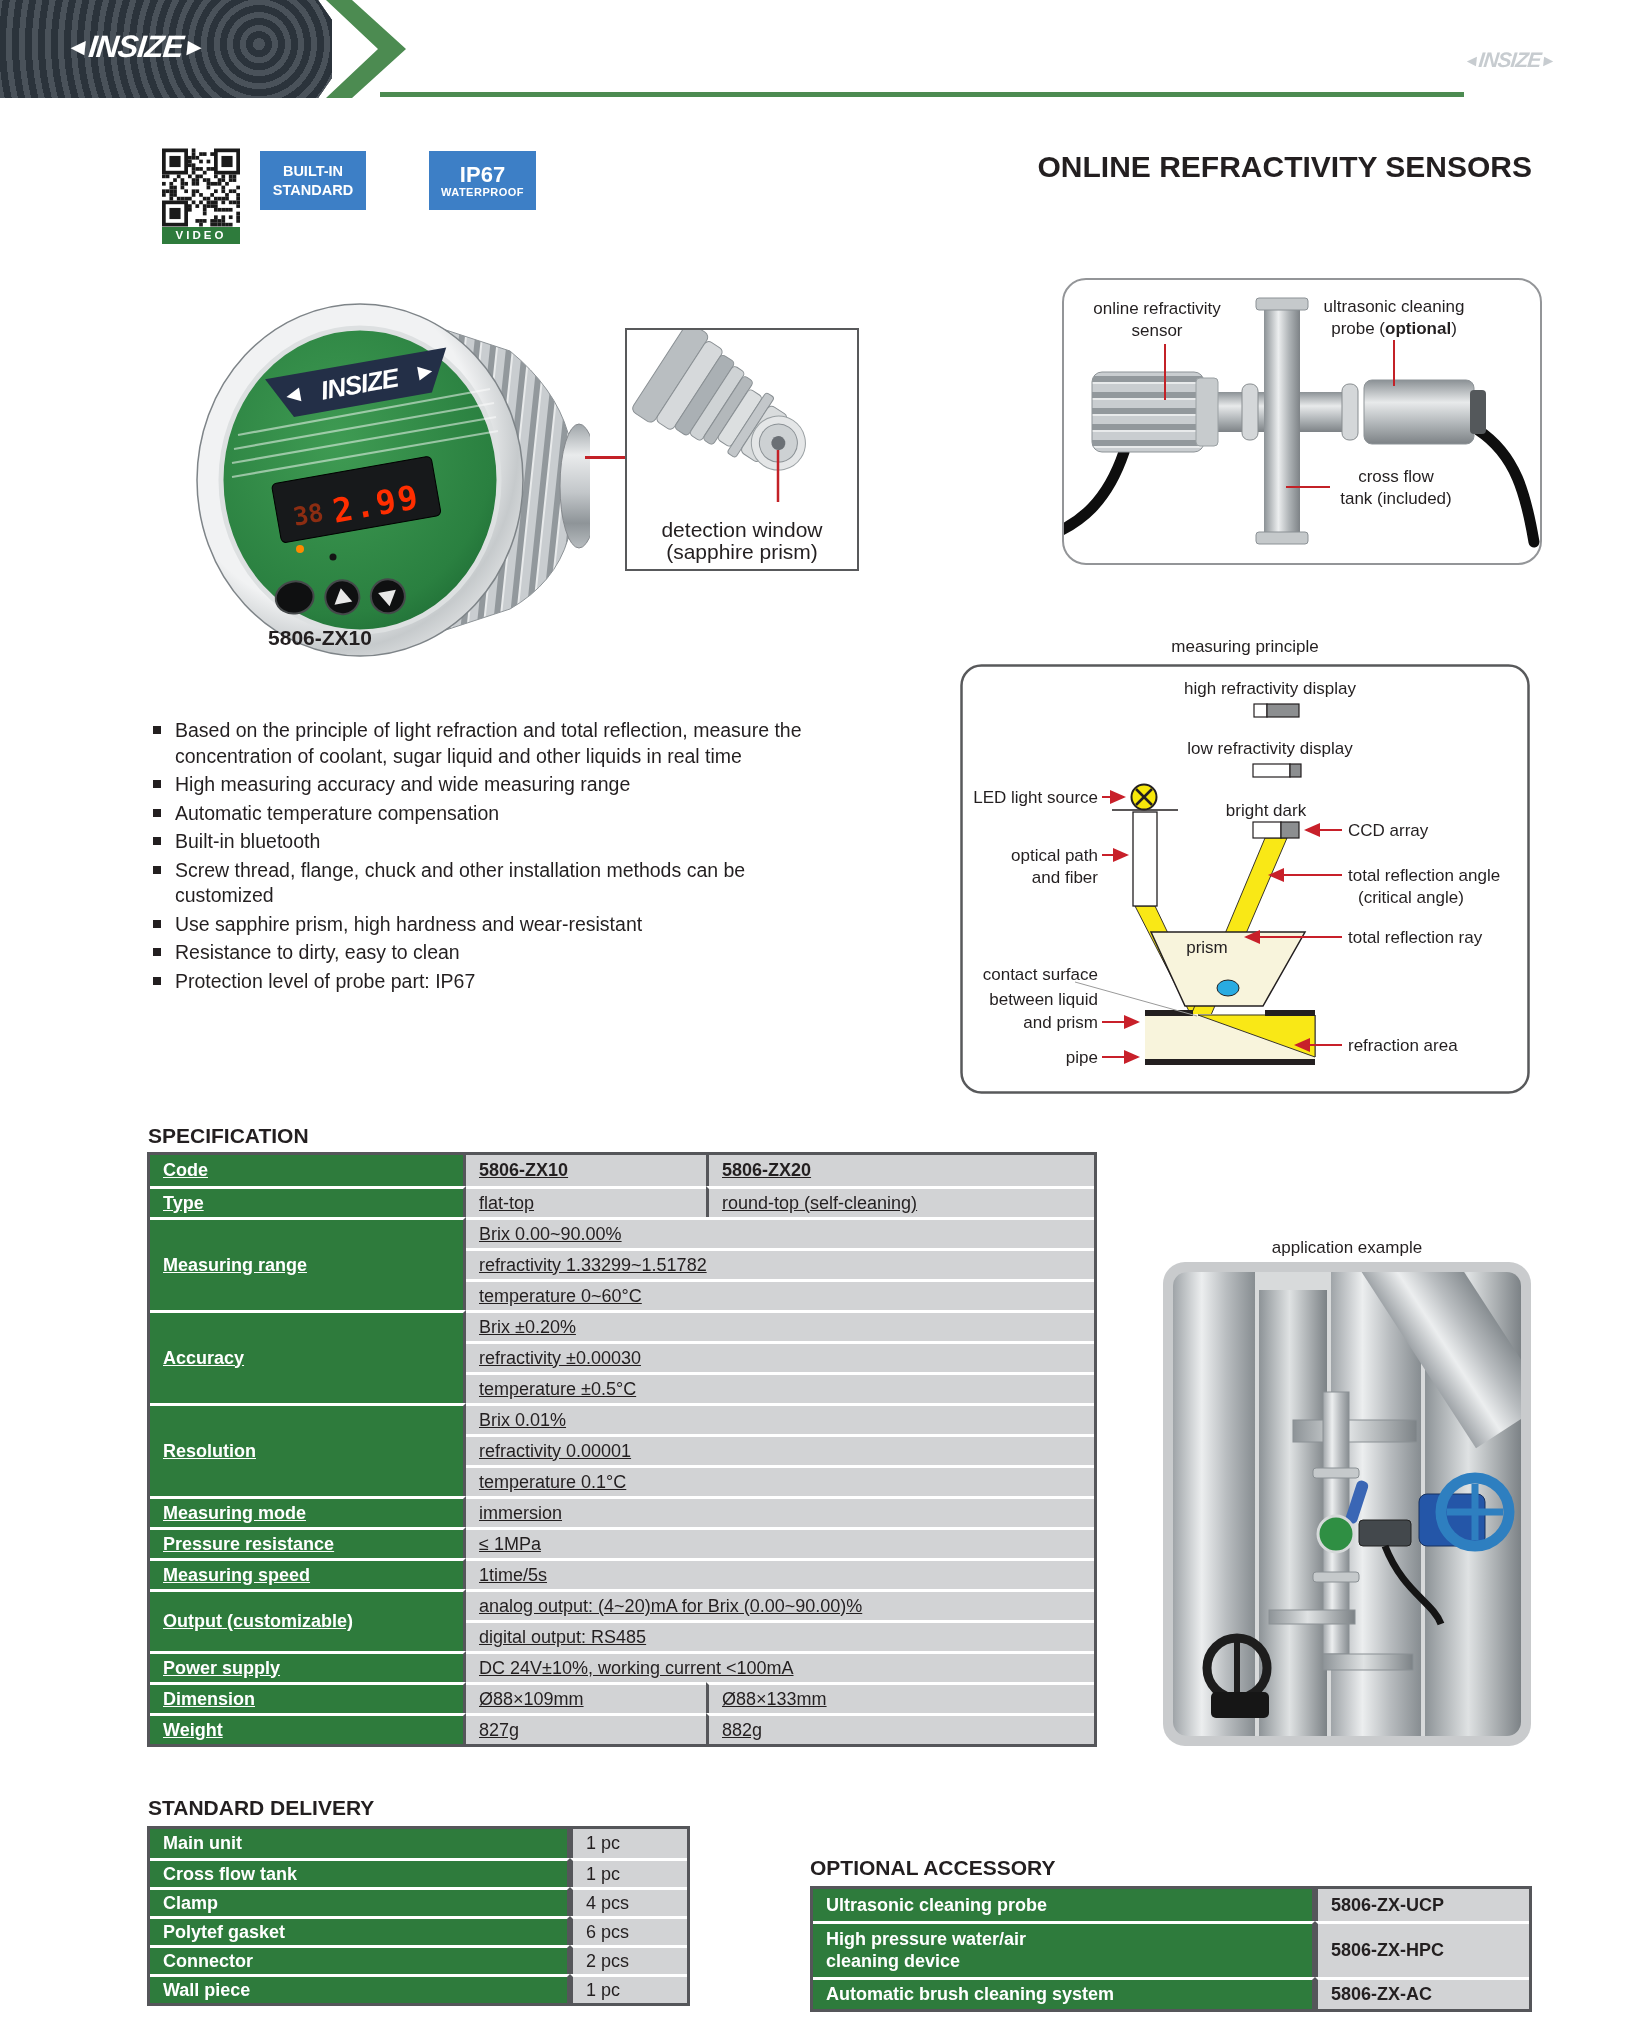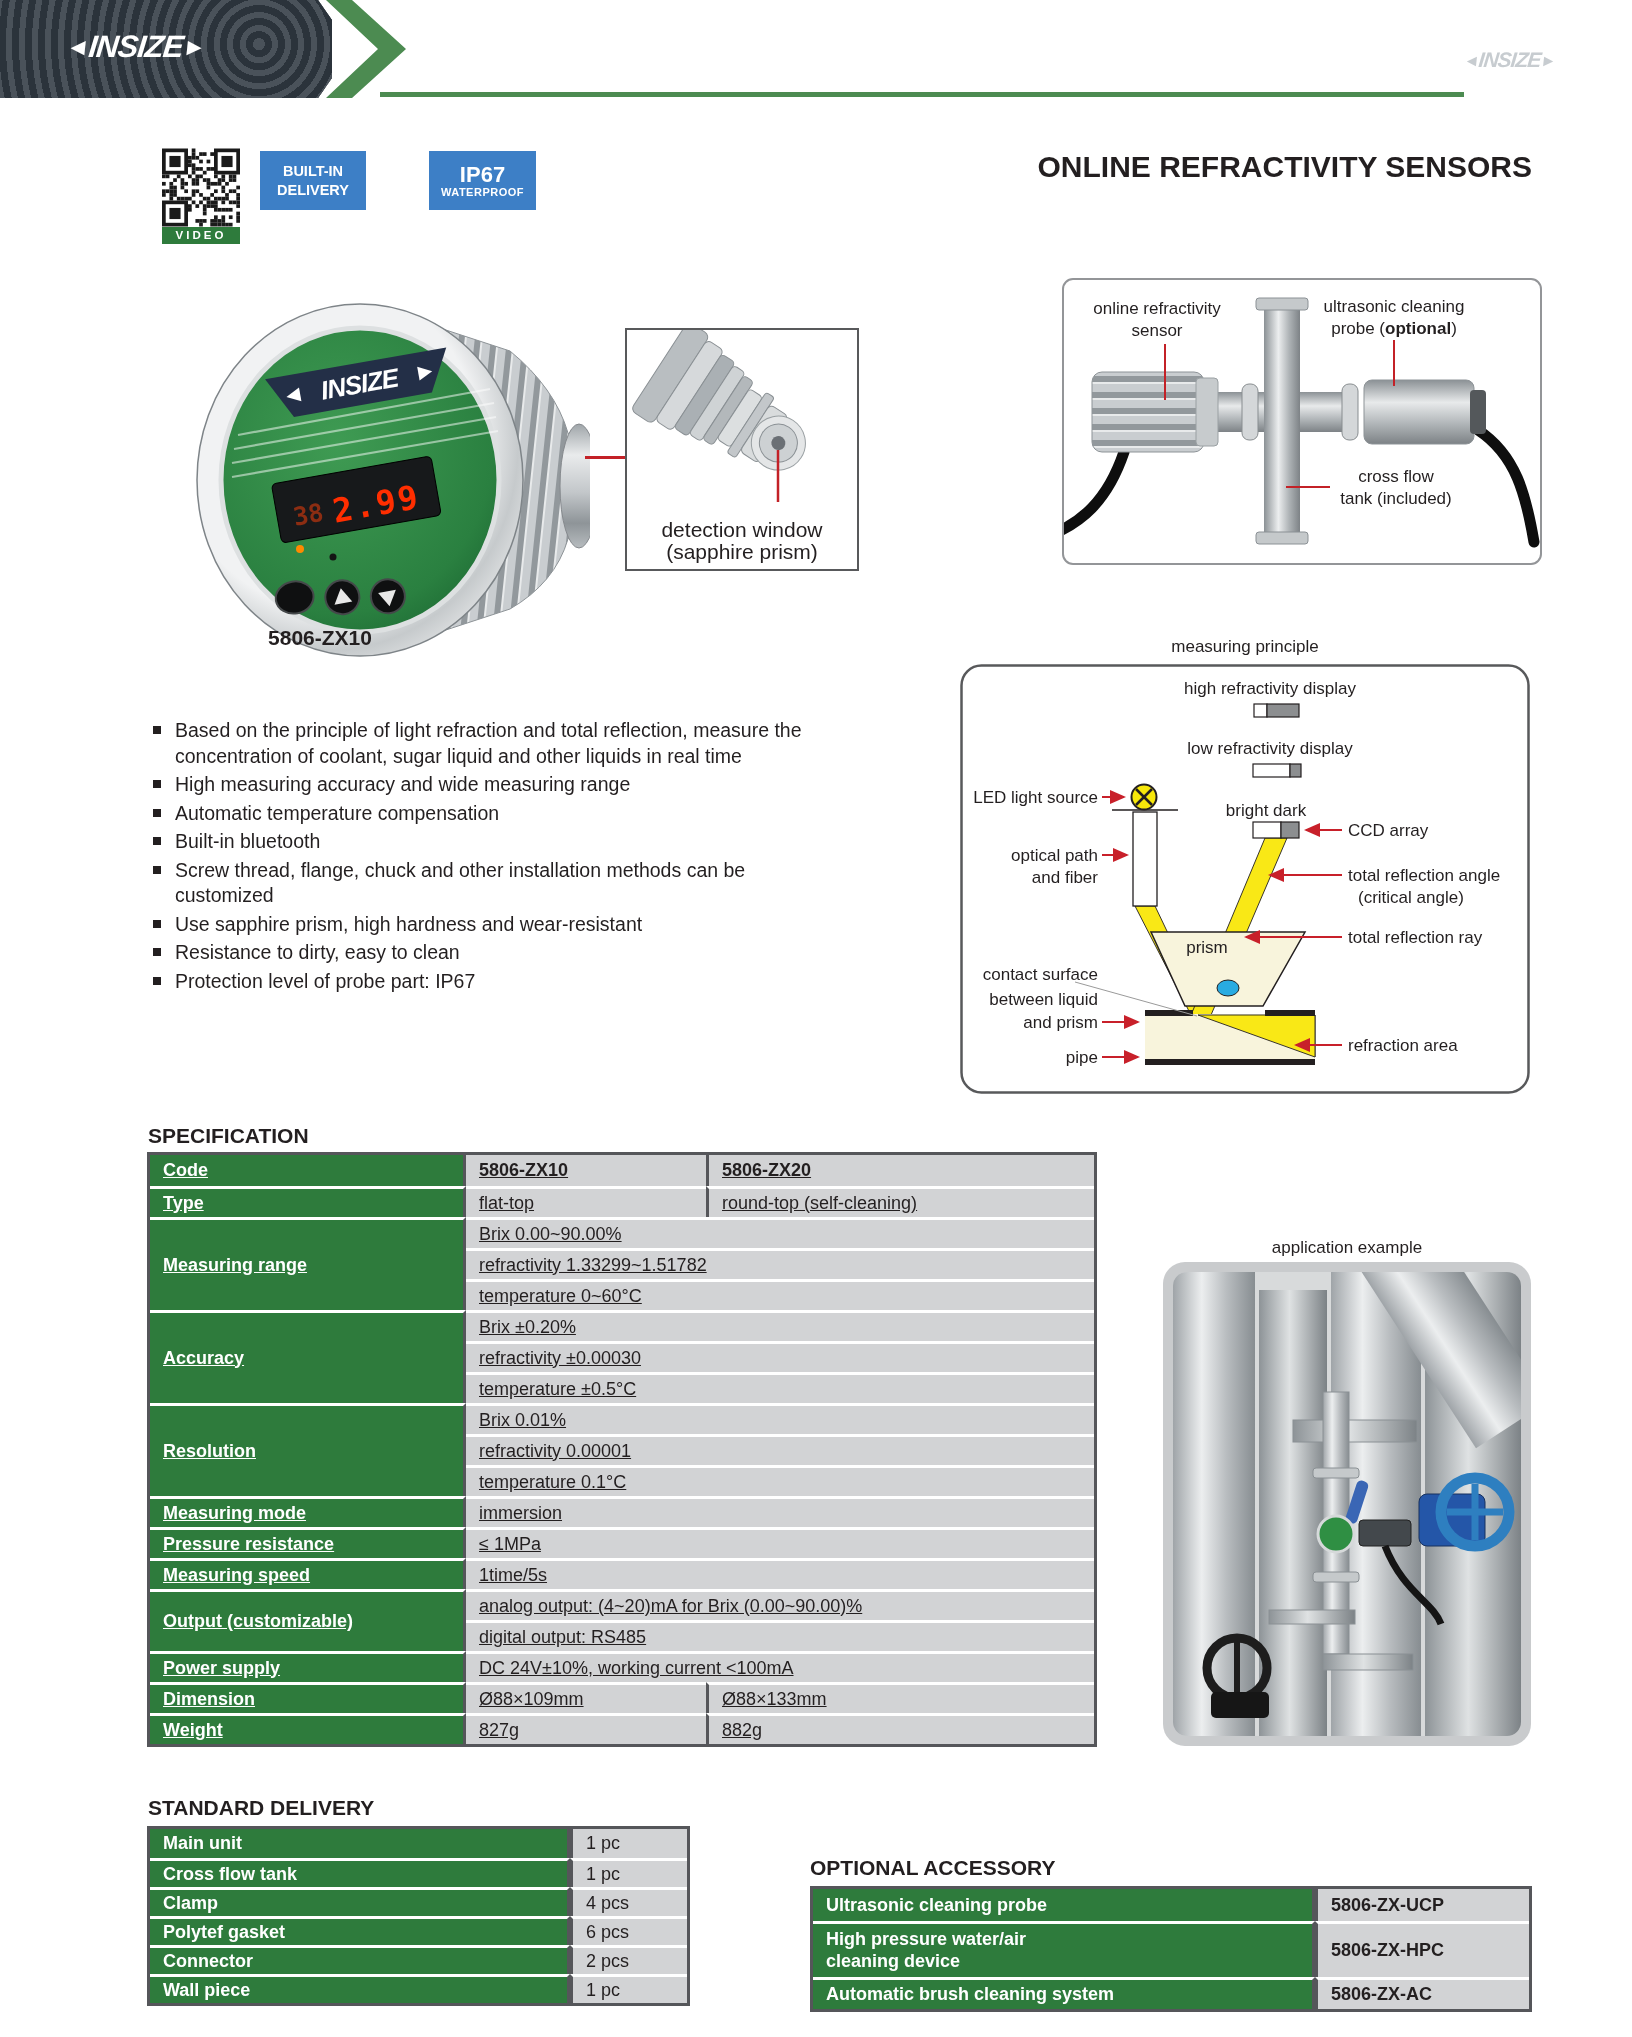--- a/index.html
+++ b/index.html
@@ -41,21 +41,21 @@
   .callout-text{position:absolute;left:0;width:100%;text-align:center;font-size:21px;}
   .red-link{left:585px;top:456px;width:40px;height:3px;background:#c32127;}
   .model-label{left:230px;top:626px;width:180px;text-align:center;font-size:21px;font-weight:bold;}
   .plogo{font-style:italic;font-weight:800;font-size:26px;fill:#fff;letter-spacing:-1px;}
   .dig{font-family:"DejaVu Sans Mono",monospace;font-weight:bold;}
   .dim{font-size:25px;fill:#8c2d12;}
   .lit{font-size:33px;fill:#ff2e00;letter-spacing:2px;}
 
   
   .assembly-box{left:1062px;top:278px;width:476px;height:283px;border:2px solid #939598;
-    border-radius:11px;background:#fff;overflow:hidden;}
+    border-radius:24px;background:#fff;overflow:hidden;}
 
   
   .features{left:150px;top:718px;width:655px;}
   .features ul{list-style:none;margin:0;padding:0;}
   .features li{position:relative;padding-left:25px;font-size:19.5px;line-height:25.5px;margin-bottom:3px;}
   .features li::before{content:"";position:absolute;left:3px;top:8px;width:8px;height:8px;background:#231f20;}
 
   
   .diag-title{font-size:17px;text-align:center;}
   .principle-title{left:960px;top:637px;width:570px;}
@@ -239,21 +239,21 @@
         <rect x="55.714285714285715" y="3.7142857142857144" width="18.571428571428573" height="18.571428571428573" fill="#fff"></rect>
         <rect x="59.42857142857143" y="7.428571428571429" width="11.142857142857142" height="11.142857142857142" fill="#1a1a1a"></rect>
         <rect x="0" y="52" width="26" height="26" fill="#1a1a1a"></rect>
         <rect x="3.7142857142857144" y="55.714285714285715" width="18.571428571428573" height="18.571428571428573" fill="#fff"></rect>
         <rect x="7.428571428571429" y="59.42857142857143" width="11.142857142857142" height="11.142857142857142" fill="#1a1a1a"></rect>
       </svg>
     <div class="qr-video">VIDEO</div>
   </div>
   <div class="abs badge badge-bt">
     <div>BUILT-IN</div>
-    <div>DELIVERY</div>
+    <div>STANDARD</div>
   </div>
   <div class="abs badge badge-ip">
     <div class="l1">IP67</div>
     <div class="l2">WATERPROOF</div>
   </div>
   <div class="abs page-title">ONLINE REFRACTIVITY SENSORS</div>
 
   <svg class="abs" style="left:190px;top:293px" width="400" height="375" viewBox="0 0 400 375">
     <defs>
       <linearGradient id="gSilvV" x1="0" y1="0" x2="0" y2="1">

